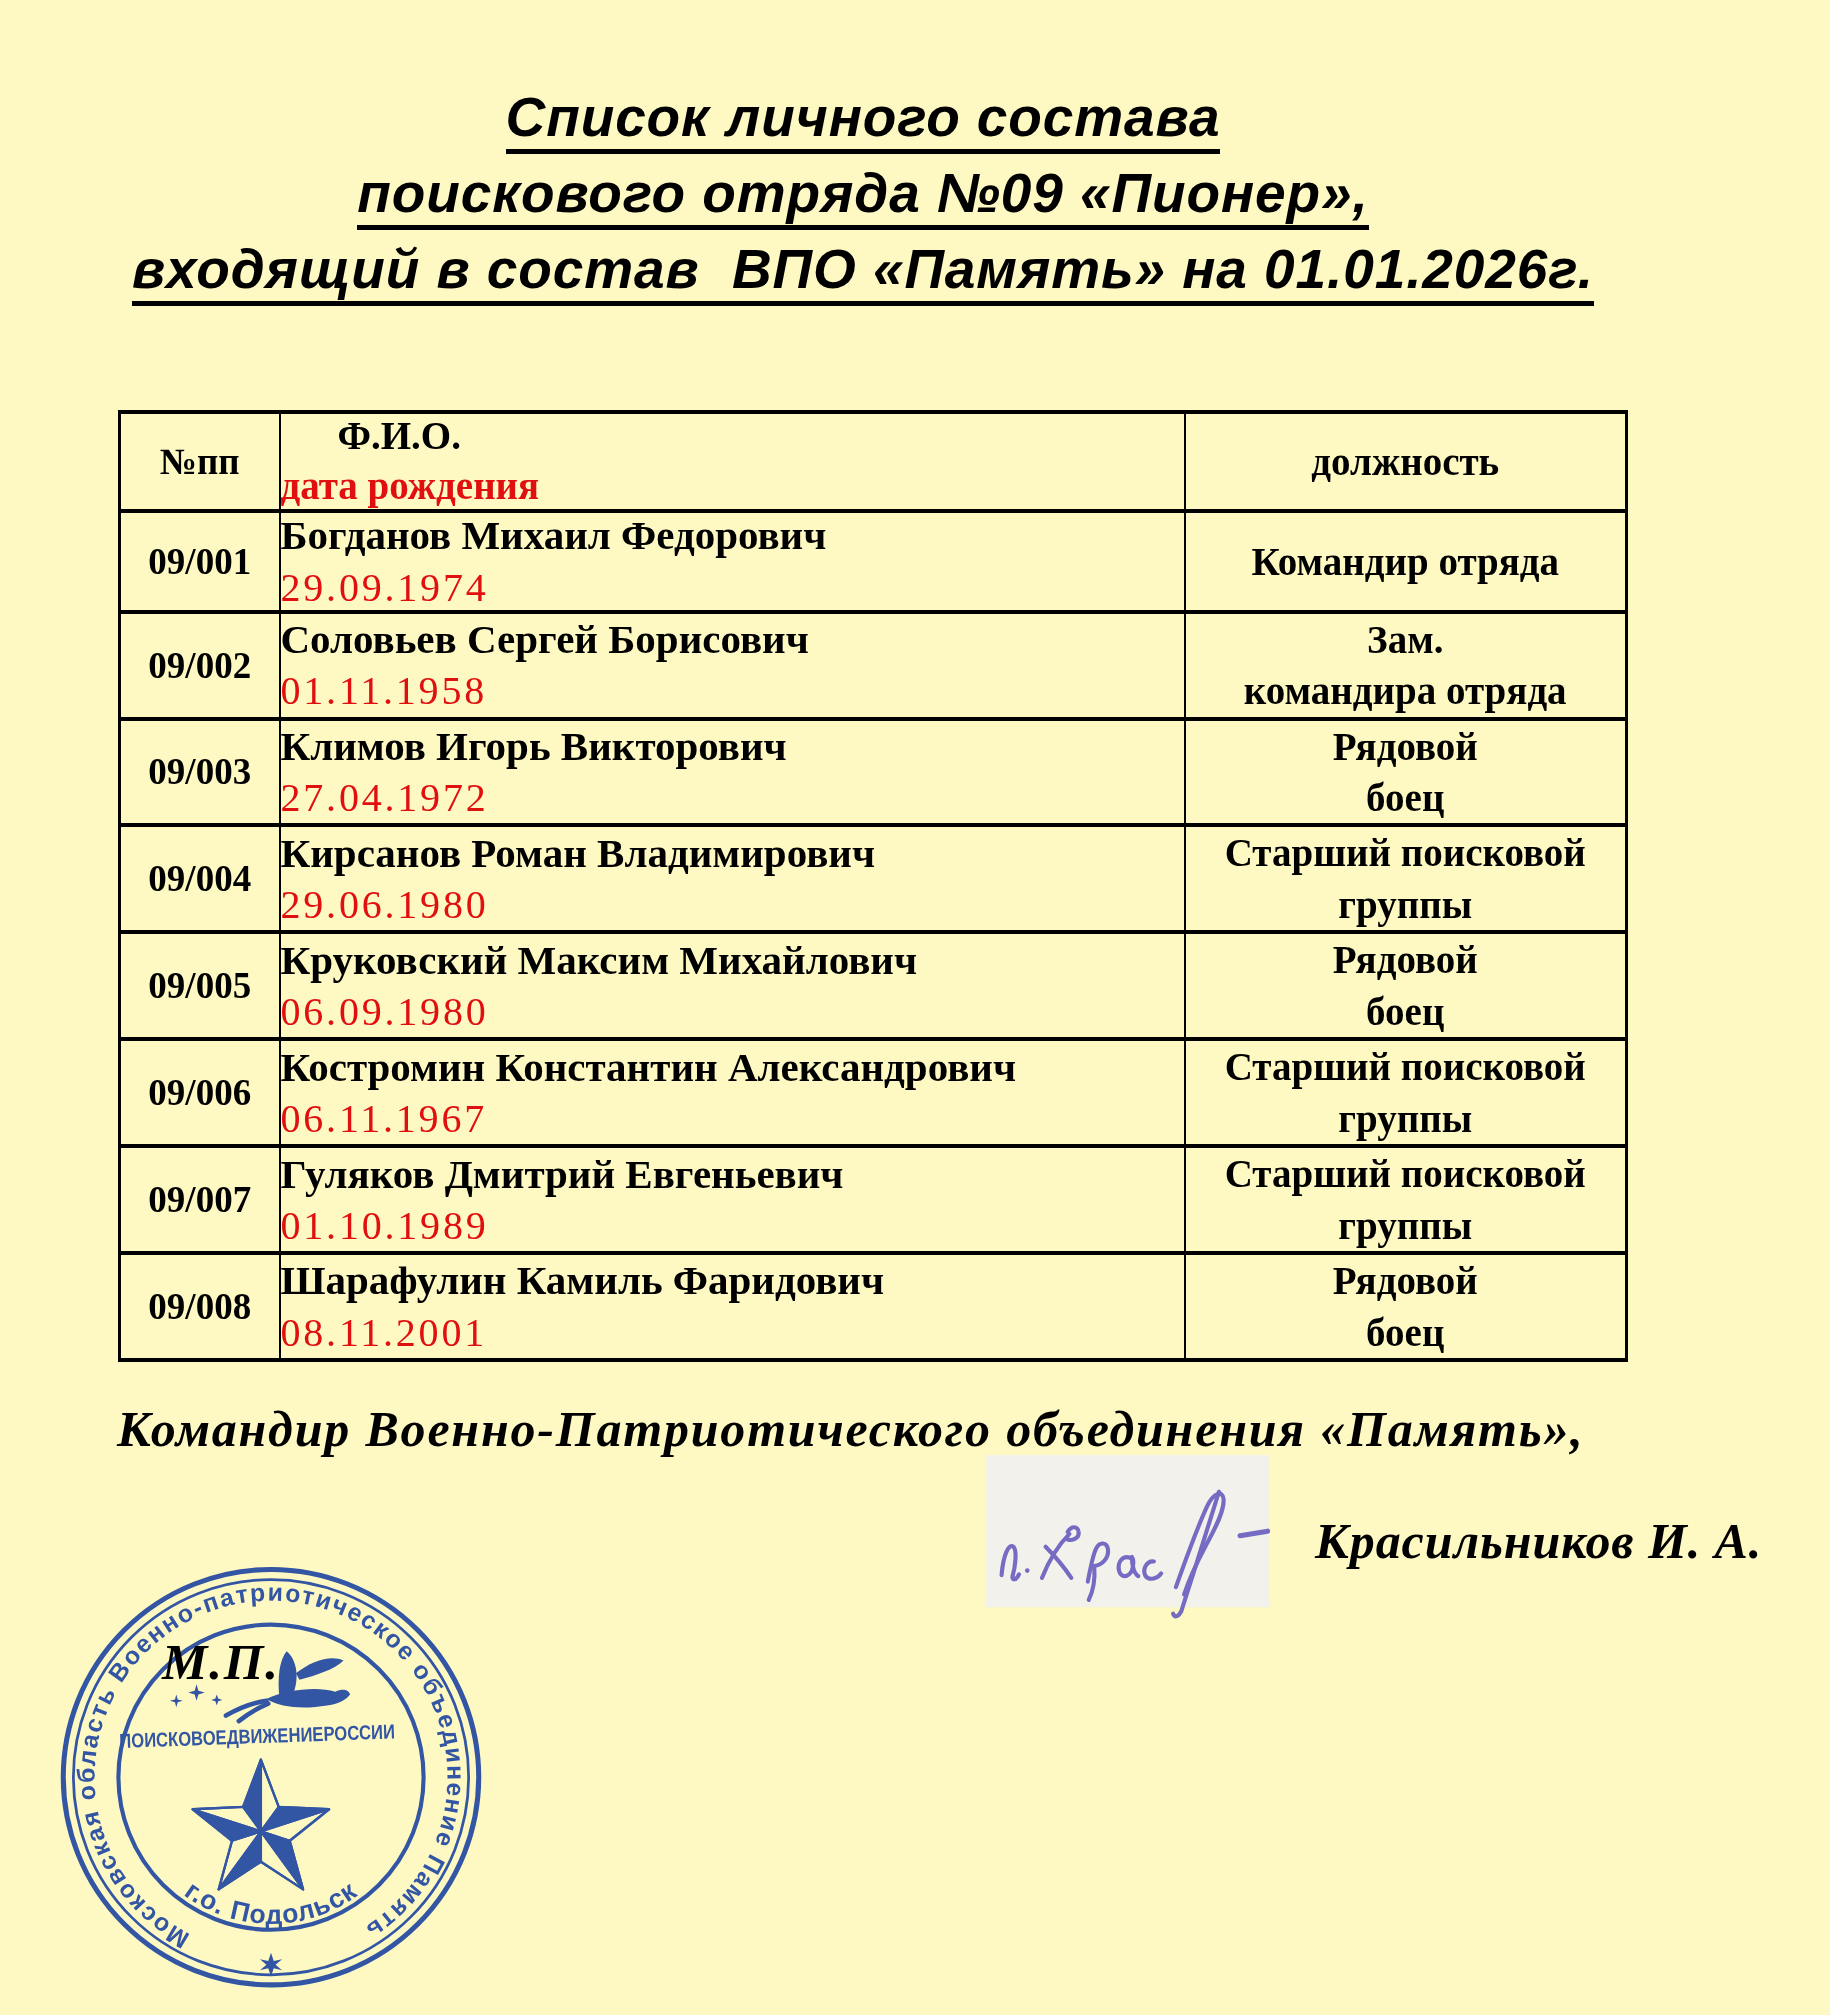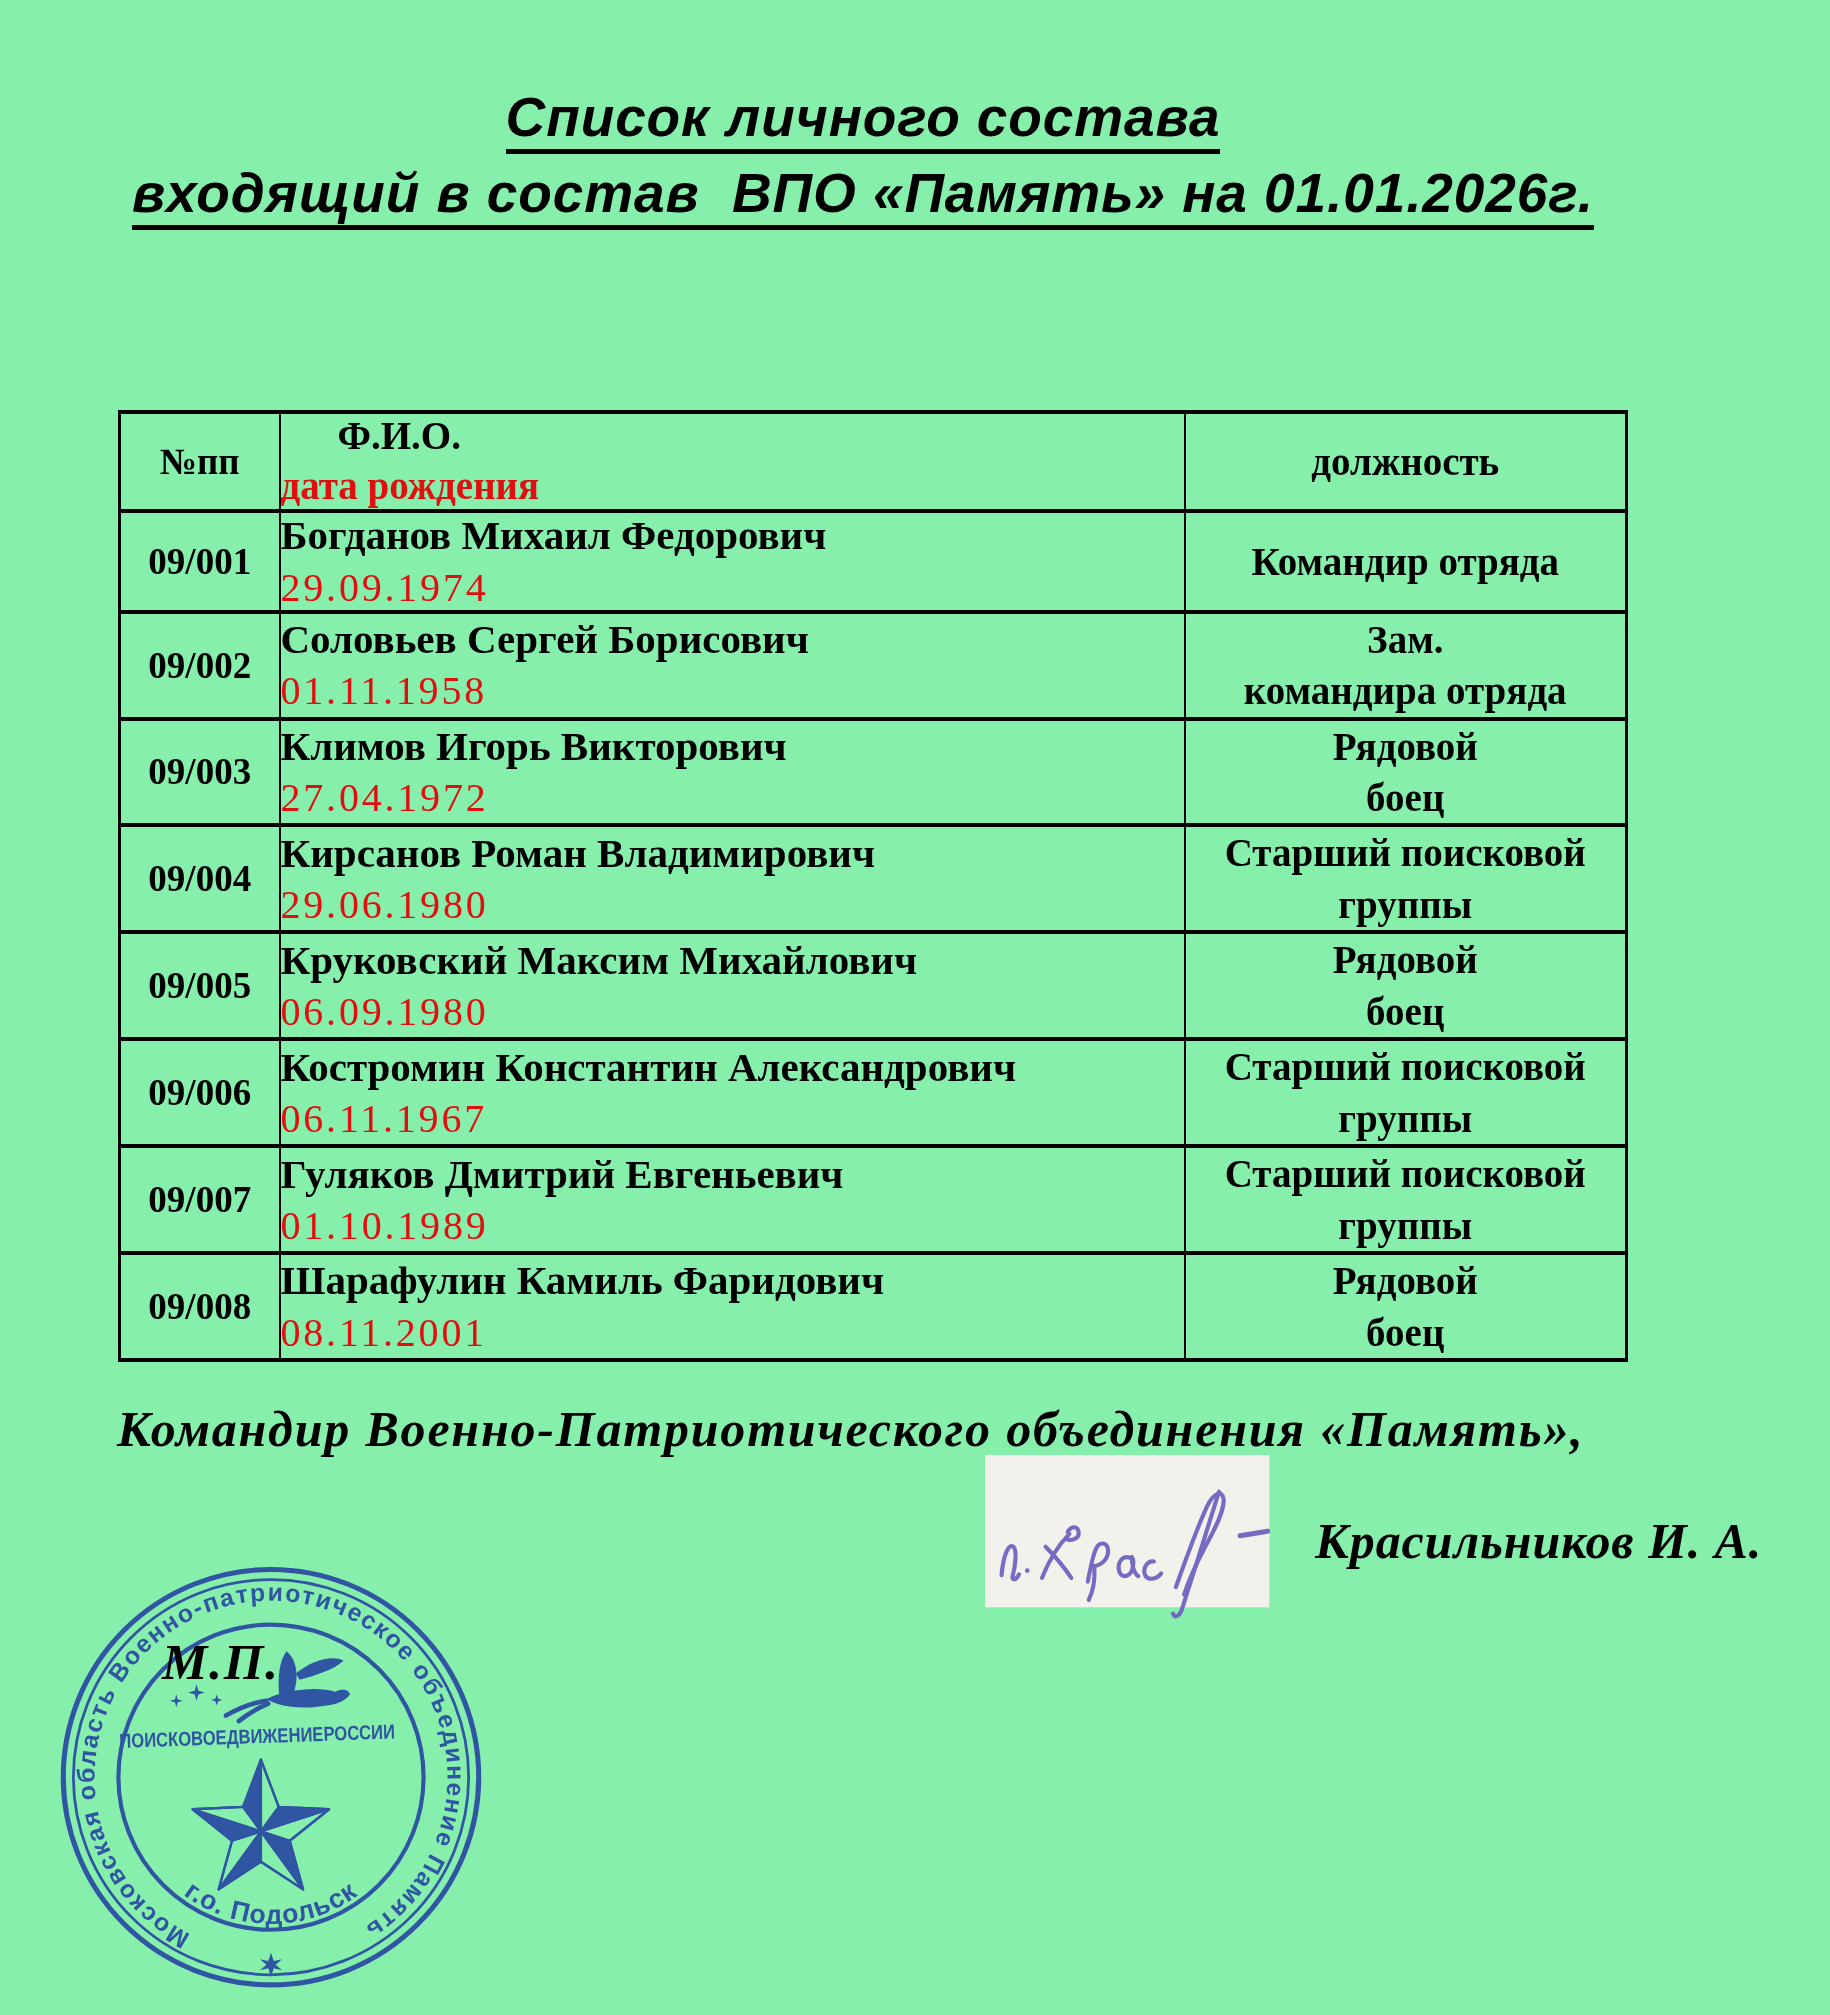--- a/index.html
+++ b/index.html
@@ -1,16 +1,16 @@
 <!DOCTYPE html>
 <html style="font-size:14.7px"><head>
 <meta charset="utf-8">
 <style>
   html,body{margin:0;padding:0;background:#fff;}
-  .page{position:relative;width:1830px;height:2016px;background:#86efac;overflow:hidden;
+  .page{position:relative;width:1830px;height:2016px;background:#fef9c3;overflow:hidden;
         font-family:"Liberation Serif",serif;color:#000;}
 
   
   .title{position:absolute;top:81px;left:0;width:1726px;text-align:center;
          font-family:"Liberation Sans",sans-serif;font-style:italic;font-weight:bold;
          font-size:55px;letter-spacing:0.9px;color:#000;}
   .title .tline{height:76px;line-height:72px;white-space:pre;}
   .title .tline span{border-bottom:5.5px solid #000;padding-bottom:0.9px;}
 
   
@@ -48,20 +48,21 @@
   .sig-wrap{position:absolute;left:950px;top:1433px;width:349px;height:211px;z-index:2;}
   .stamp-wrap{position:absolute;left:55px;top:1563px;width:432px;height:432px;z-index:1;opacity:.97;}
 </style>
 </head>
 <body>
 
 <div class="page">
 
   <div class="title">
     <div class="tline"><span>Список личного состава</span></div>
+    <div class="tline"><span>поискового отряда №09 «Пионер»,</span></div>
     <div class="tline"><span>входящий в состав  ВПО «Память» на 01.01.2026г.</span></div>
   </div>
 
   <table class="roster">
     <colgroup>
         <col class="c1">
         <col class="c2">
         <col class="c3">
       </colgroup>
     <tbody>

